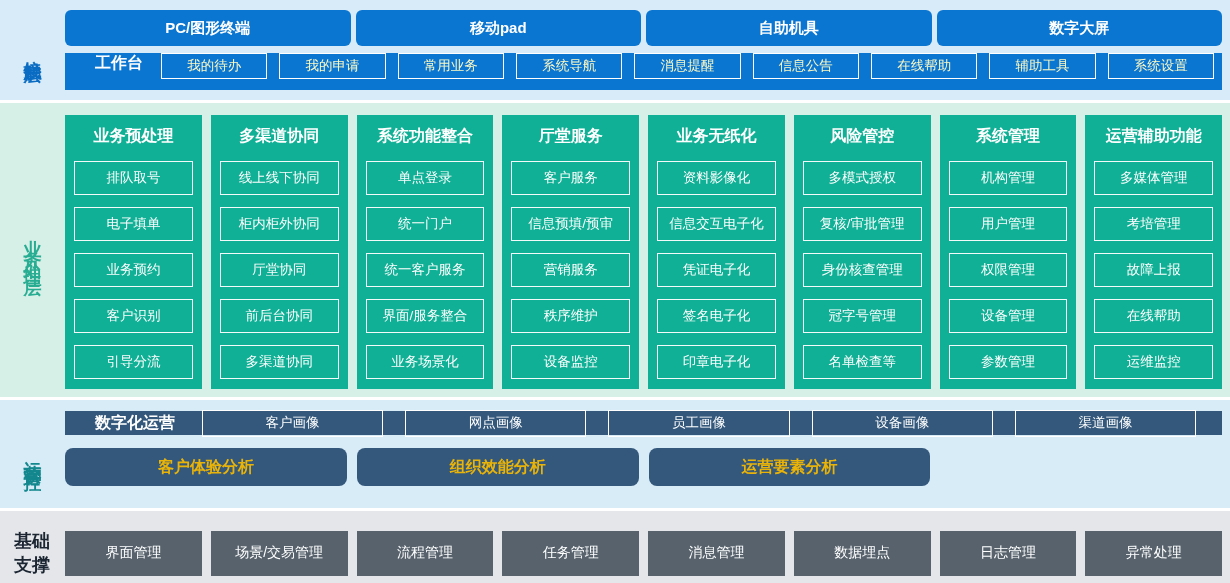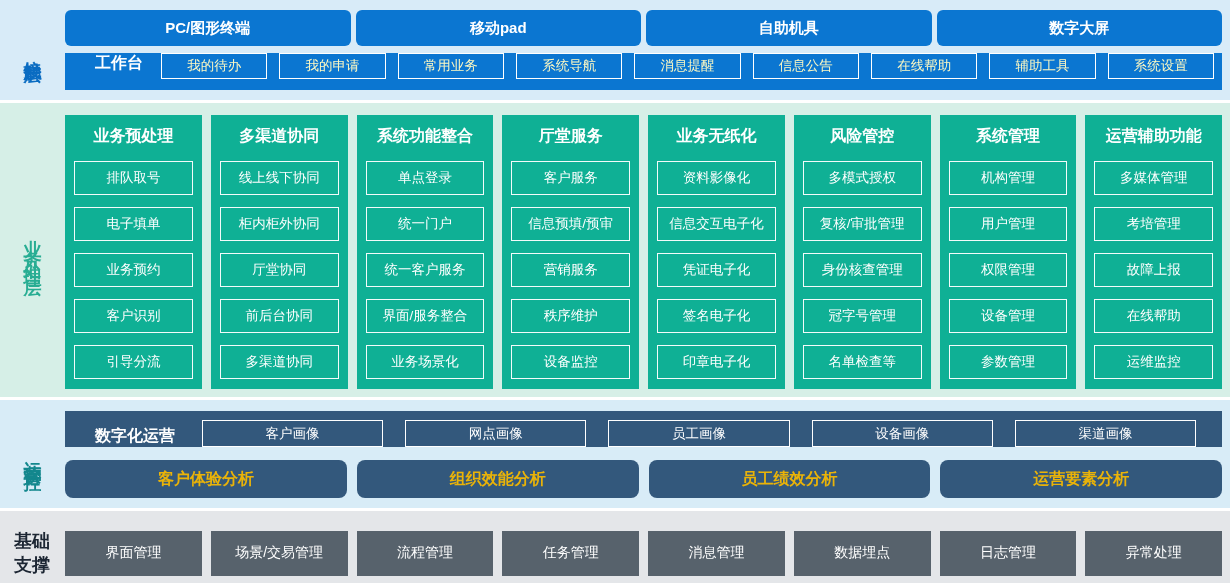--- a/index.html
+++ b/index.html
@@ -35,21 +35,21 @@
   .biz-col-title { color: #fff; font-weight: bold; font-size: 16px; text-align: center; height: 26px;
                    line-height: 26px; white-space: nowrap; }
   .biz-item { margin-top: 12px; height: 33px; border: 1px solid rgba(255,255,255,0.95); color: #fff;
               font-size: 13.5px; line-height: 1.15; display: flex; align-items: center; justify-content: center;
               text-align: center; padding: 16px 2px; }
 
   
   .band-ops { height: 108px; background: #d8ecf7; }
   .ops-label { color: #13878d; letter-spacing: 4px; }
   .band-ops .band-content { padding-top: 11px; }
-  .ops-bar { height: 36px; background: #33587c; display: flex; align-items: flex-end; gap: 13px; }
+  .ops-bar { height: 24px; background: #33587c; display: flex; align-items: center; gap: 13px; }
   .ops-bar-title { color: #fff; font-weight: bold; font-size: 16px; padding: 0 14px 0 30px; white-space: nowrap; }
   .ops-portraits { flex: 1; display: flex; gap: 22px; padding-right: 26px; }
   .portrait-btn { flex: 1; height: 27px; border: 1.5px solid #ffffff; color: #fff; font-size: 13.5px;
                   display: flex; align-items: center; justify-content: center; white-space: nowrap; }
   .ops-analyses { margin-top: 13px; display: grid; grid-template-columns: repeat(4, 1fr); gap: 10px; height: 38px; }
   .analysis-btn { background: #33587c; border-radius: 8px; color: #eab308; font-weight: bold; font-size: 16px;
                   display: flex; align-items: center; justify-content: center; }
 
   
   .band-foundation { height: 84px; background: #e4e6e9; align-items: center; }
@@ -172,21 +172,20 @@
             <div class="portrait-btn">客户画像</div>
             <div class="portrait-btn">网点画像</div>
             <div class="portrait-btn">员工画像</div>
             <div class="portrait-btn">设备画像</div>
             <div class="portrait-btn">渠道画像</div>
           </div>
       </div>
       <div class="ops-analyses">
           <div class="analysis-btn">客户体验分析</div>
           <div class="analysis-btn">组织效能分析</div>
-          <div class="analysis-btn">员工绩效分析</div>
           <div class="analysis-btn">运营要素分析</div>
         </div>
     </div>
   </section>
 
   <section class="band band-foundation">
     <div class="foundation-label">基础支撑</div>
     <div class="band-content">
       <div class="foundation-grid">
           <div class="foundation-btn">界面管理</div>

